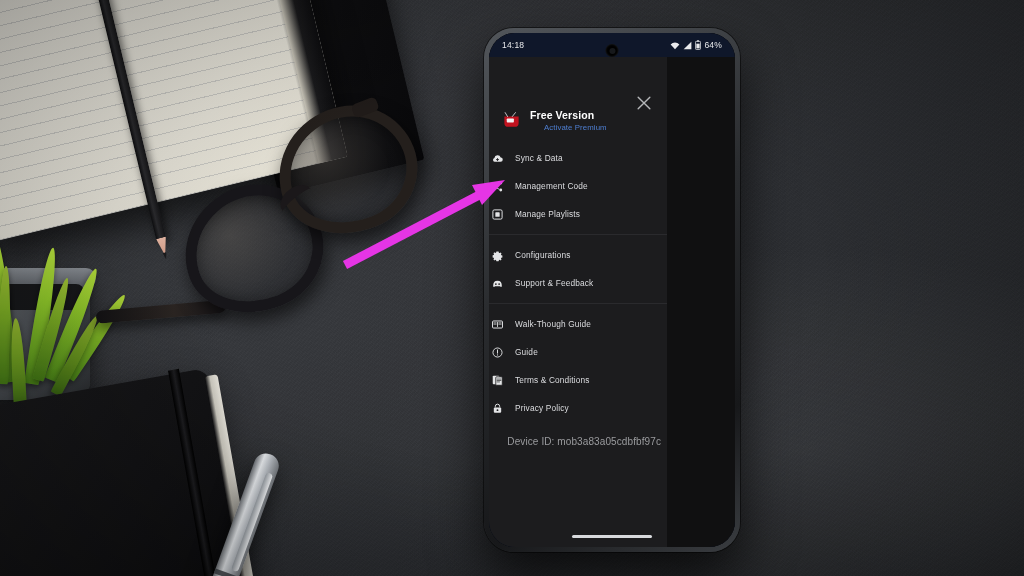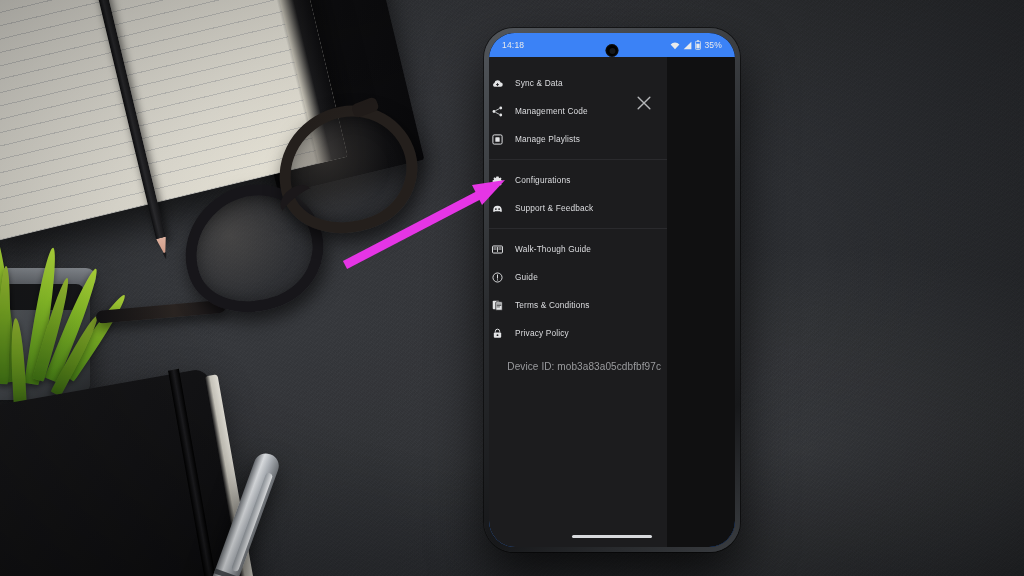--- a/index.html
+++ b/index.html
@@ -93,21 +93,21 @@
     background:linear-gradient(120deg,#131315,#08080a);border-radius:3px;
     box-shadow:0 12px 26px rgba(0,0,0,.6);}
 
   
   .phone{position:absolute;left:484px;top:28px;width:256px;height:524px;border-radius:30px;
     background:linear-gradient(150deg,#52565b,#2a2c2f 42%,#17181a 78%,#3a3d41);
     padding:5px;box-sizing:border-box;
     box-shadow:0 26px 52px rgba(0,0,0,.72), 0 0 0 1px rgba(0,0,0,.5);}
   .phone .inner{position:relative;width:100%;height:100%;border-radius:26px;background:#050506;
     overflow:hidden;box-shadow:inset 0 0 0 2px #0a0a0b;}
-  .screen{position:absolute;inset:0;background:#3b82f6;}
+  .screen{position:absolute;inset:0;background:#0f172a;}
 
   
   .statusbar{position:absolute;left:0;right:0;top:0;height:24px;display:flex;align-items:center;
     justify-content:space-between;padding:0 13px;box-sizing:border-box;color:#e9eaec;font-size:8.5px;
     letter-spacing:.2px;}
   .sb-right{display:flex;align-items:center;gap:3px;}
   .punch{position:absolute;left:50%;top:11px;transform:translateX(-50%);width:13px;height:13px;
     border-radius:50%;background:#000;box-shadow:inset 0 0 2px #2b2d30;}
   .punch::after{content:"";position:absolute;left:3.5px;top:3.5px;width:6px;height:6px;border-radius:50%;
     background:#16181b;}
@@ -208,35 +208,48 @@
               <path d="M8 13 L1 5.2 A10 10 0 0 1 15 5.2 Z" fill="#e9eaec"></path>
             </svg>
             <svg width="9" height="9" viewBox="0 0 14 14">
               <path d="M13 1 L13 13 L1 13 Z" fill="#e9eaec"></path>
             </svg>
             <svg width="6" height="10" viewBox="0 0 9 14">
               <rect x="3" y="0" width="3" height="1.6" fill="#e9eaec"></rect>
               <rect x="0.6" y="1.6" width="7.8" height="12" rx="1.4" fill="none" stroke="#e9eaec" stroke-width="1.2"></rect>
               <rect x="2" y="5" width="5" height="7" fill="#e9eaec"></rect>
             </svg>
-            <span>35%</span>
+            <span>64%</span>
           </span>
         </div>
         <div class="punch"></div>
 
         <div class="scrim"></div>
 
         <div class="drawer">
 
           <div class="closebtn">
             <svg viewBox="0 0 24 24">
                 <path d="M5 5 L19 19 M19 5 L5 19" stroke="#cfd1d4" stroke-width="1.7" stroke-linecap="round"></path>
               </svg>
           </div>
 
+          <div class="brand">
+            <span class="logo">
+              <svg viewBox="0 0 24 24" width="19" height="19">
+                <path d="M3 7 h18 v8 a5 5 0 0 1 -5 5 h-8 a5 5 0 0 1 -5 -5 z" fill="#c1121f"></path>
+                <path d="M7 7 L4 2 M13 7 L17 2" stroke="#d9d9dc" stroke-width="1.1" stroke-linecap="round"></path>
+                <rect x="6" y="9.5" width="9" height="5" rx="1" fill="#f2f2f4"></rect>
+              </svg>
+            </span>
+            <span class="brand-text">
+              <span class="brand-title">Free Version</span>
+              <span class="brand-link">Activate Premium</span>
+            </span>
+          </div>
 
           <div class="menu" id="menu">
               <div class="mi">
                 <span class="ico">
                   <svg viewBox="0 0 24 24">
                     <path d="M6.5 18h11a4 4 0 0 0 .4-8 6 6 0 0 0-11.6 1.2A3.5 3.5 0 0 0 6.5 18z" fill="#e3e4e6"></path>
                     <path d="M10 14h4M12 12v4" stroke="#1c1c1e" stroke-width="1.6" stroke-linecap="round"></path>
                   </svg>
                 </span>
                 <span class="lbl">Sync &amp; Data</span>

